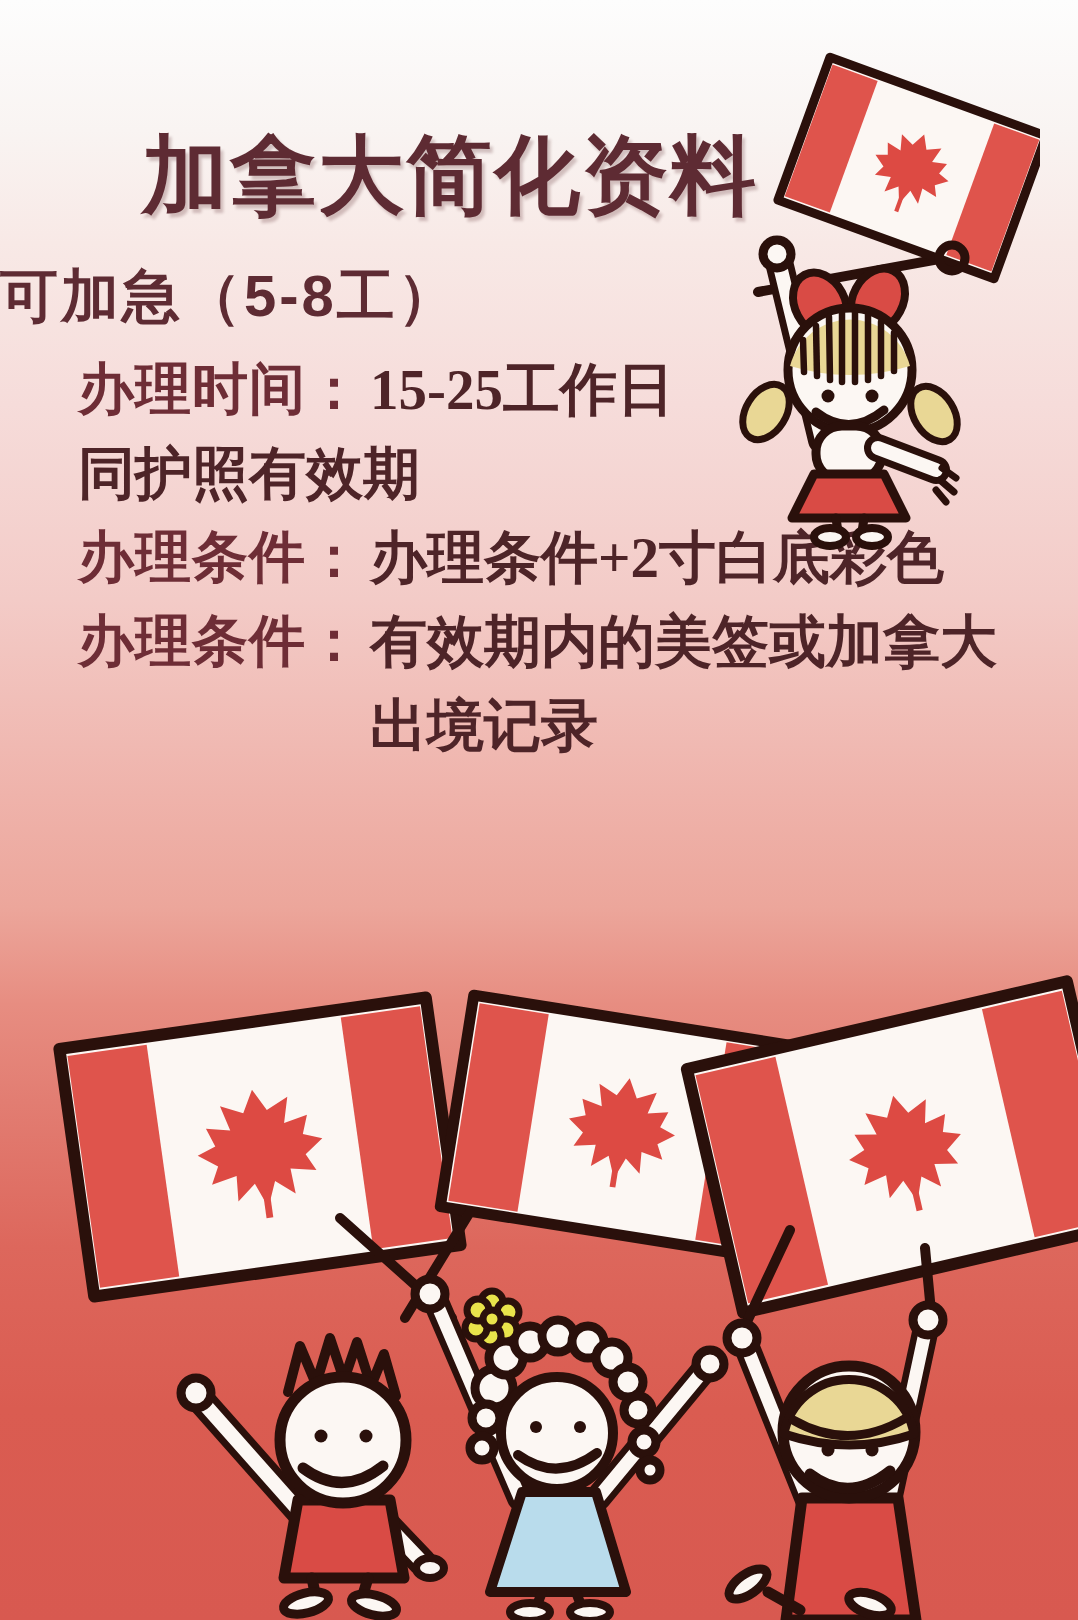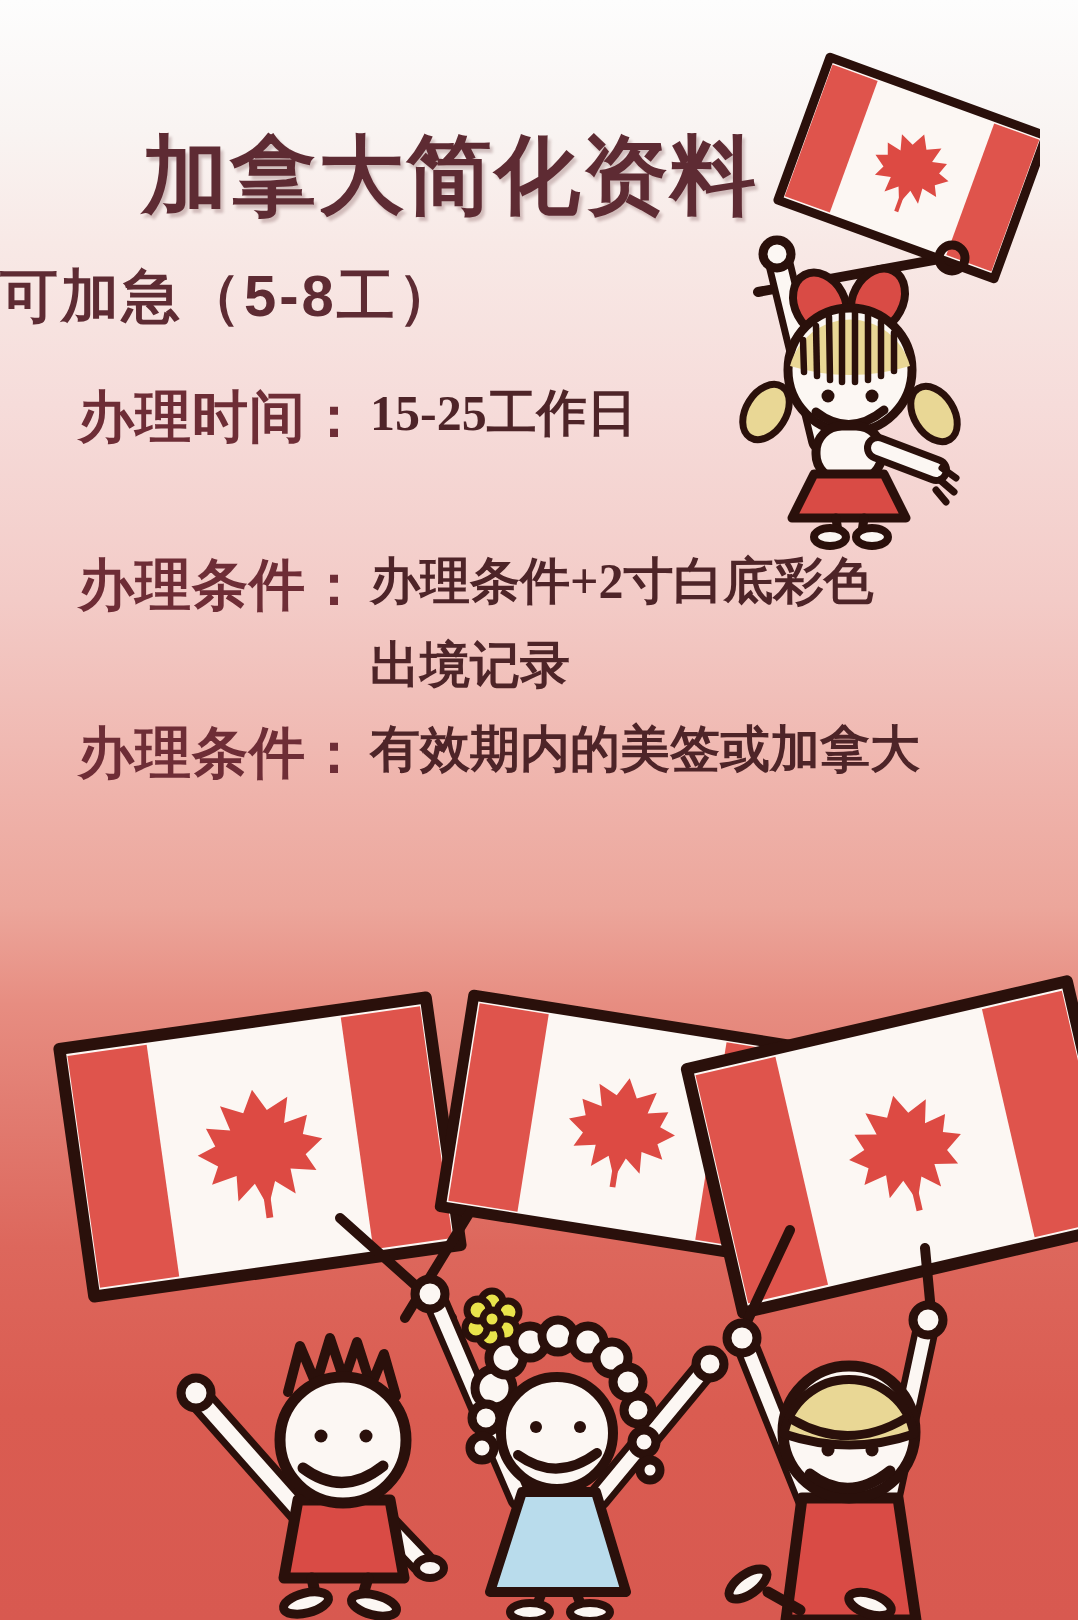--- a/index.html
+++ b/index.html
@@ -24,35 +24,35 @@
     white-space:nowrap;
   }
   .subtitle{
     position:absolute; left:0; top:258px; width:900px;
     text-align:left;
     font-size:58px; font-weight:900; letter-spacing:3px;
     color:#5e2b33;
     white-space:nowrap;
   }
   .info{
-    position:absolute; left:78px; top:352px; width:960px;margin-top:28px;
+    position:absolute; left:78px; top:352px; width:960px;
   }
   .info-row{
     display:flex; align-items:flex-start;
     height:84px;
   }
   .info-label{
     flex:0 0 292px;
     font-size:56px; font-weight:900; letter-spacing:1px;
     color:#6e2d36;
     white-space:nowrap;
   }
   .info-value{
     font-family:"Liberation Serif", serif;
-    font-size:50px; font-weight:700;
+    font-size:57px; font-weight:700;
     color:#4e2428;
     white-space:nowrap;
   }
   .info-cont .info-label{visibility:hidden;}
   svg{position:absolute; pointer-events:none;}
   .svg-girl{left:700px; top:40px;}
   .svg-kids{left:0; top:950px;}
 </style>
 </head>
 <body>
@@ -61,32 +61,33 @@
 
   <div class="title">加拿大简化资料</div>
   <div class="subtitle">可加急（5-8工）</div>
 
   <div class="info">
     <div class="info-row">
       <span class="info-label">办理时间：</span>
       <span class="info-value">15-25工作日</span>
     </div>
     <div class="info-row">
+      <span class="info-value">同护照有效期</span>
     </div>
     <div class="info-row">
       <span class="info-label">办理条件：</span>
       <span class="info-value">办理条件+2寸白底彩色</span>
+    </div>
+    <div class="info-row">
+      <span class="info-label">办理条件：</span>
+      <span class="info-value">有效期内的美签或加拿大</span>
     </div>
     <div class="info-row info-cont">
       <span class="info-label">空</span>
       <span class="info-value">出境记录</span>
-    </div>
-    <div class="info-row">
-      <span class="info-label">办理条件：</span>
-      <span class="info-value">有效期内的美签或加拿大</span>
     </div>
   </div>
 
   <svg class="svg-girl" width="340" height="510" viewBox="0 0 340 510">
     <g stroke-linecap="round" stroke-linejoin="round">
 
       <g>
         <line x1="58" y1="252" x2="300" y2="208" stroke="#2a100b" stroke-width="10"></line>
       </g>
 

